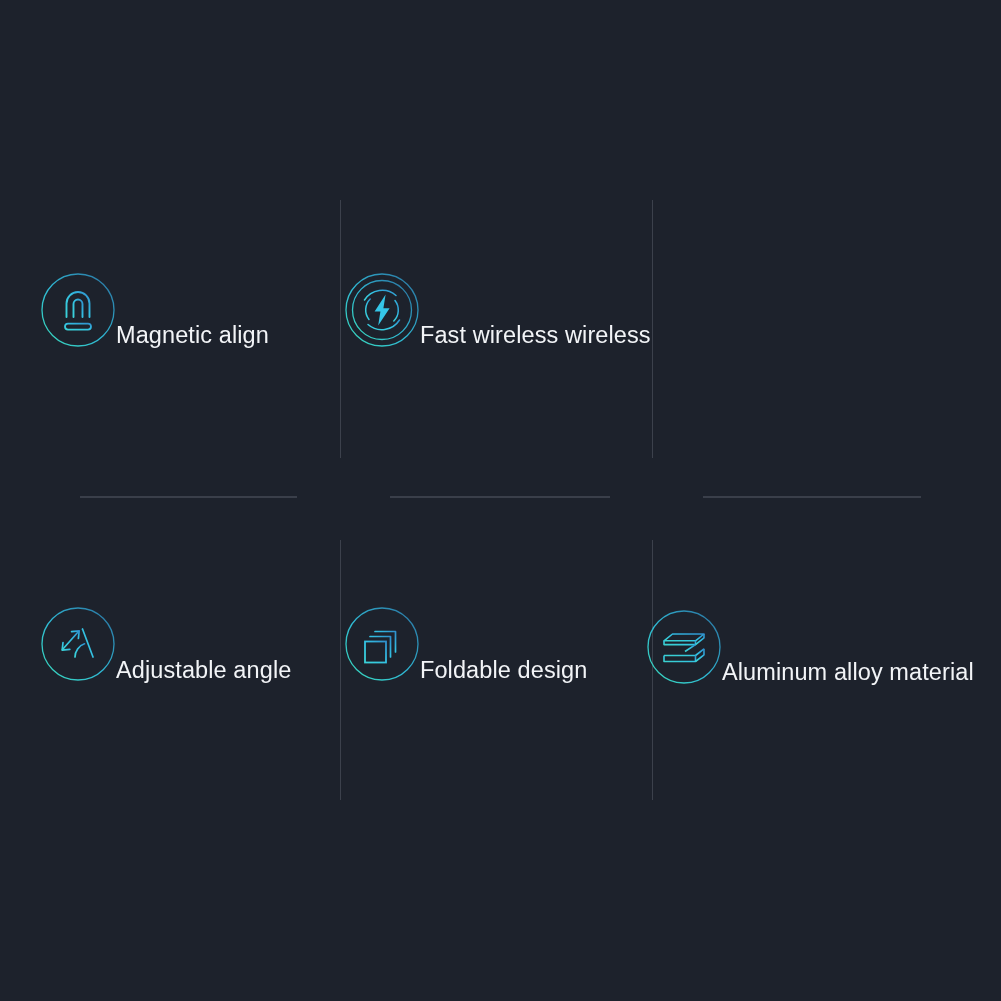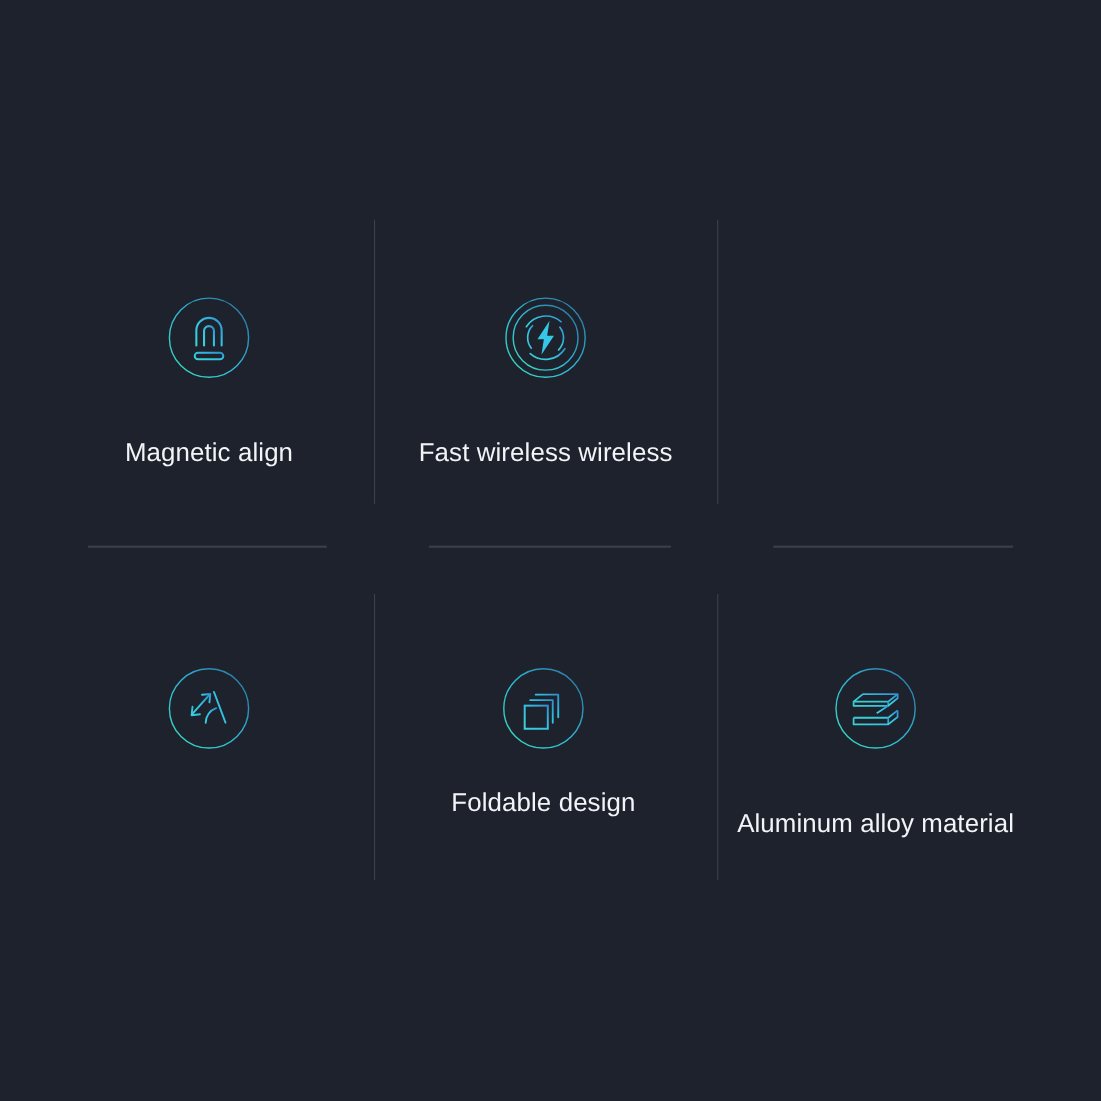--- a/index.html
+++ b/index.html
@@ -20,22 +20,22 @@
     left: 0;
     top: 0;
     width: 1001px;
     height: 1001px;
   }
 
   
   .cell {
     position: absolute;
     display: flex;
-    flex-direction: column;
-    align-items: center;
+    flex-direction: row;
+    align-items: flex-end;
   }
 
   .icon-wrap {
     width: 76px;
     height: 76px;
     display: block;
   }
   .icon-wrap svg { display: block; width: 76px; height: 76px; }
 
   .cell-label {
@@ -139,20 +139,21 @@
         <line x1="22.5" y1="43.5" x2="38.5" y2="25.5" stroke="url(#glyphGrad)" stroke-width="1.7" stroke-linecap="round"></line>
         <path d="M23 36.5 L22.2 44.2 L29.8 43.3" fill="none" stroke="url(#glyphGrad)" stroke-width="1.7" stroke-linecap="round" stroke-linejoin="round"></path>
         <path d="M31.6 25.6 L39.2 24.9 L38.4 32.5" fill="none" stroke="url(#glyphGrad)" stroke-width="1.7" stroke-linecap="round" stroke-linejoin="round"></path>
 
         <line x1="42.5" y1="23" x2="53" y2="51" stroke="url(#glyphGrad)" stroke-width="1.7" stroke-linecap="round"></line>
         <line x1="20.5" y1="51" x2="54.5" y2="51" stroke="url(#glyphGrad)" stroke-width="1.7" stroke-linecap="round"></line>
 
         <path d="M35 51 A14 14 0 0 1 44.5 37.8" fill="none" stroke="url(#glyphGrad)" stroke-width="1.7" stroke-linecap="round"></path>
       </svg>
     </span>
+    <span class="cell-label" style="margin-top:51px;">Adjustable angle</span>
   </div>
 
   <div class="cell" style="left:344px; top:606px; width:300px;">
     <span class="icon-wrap">
       <svg viewBox="0 0 76 76">
         <circle cx="38" cy="38" r="36" fill="none" stroke="url(#ringGrad)" stroke-width="1.3"></circle>
 
         <path d="M31 25.5 L51.5 25.5 L51.5 46" fill="none" stroke="url(#glyphGrad)" stroke-width="1.7" stroke-linecap="round" stroke-linejoin="round"></path>
 
         <path d="M26 30.5 L46.5 30.5 L46.5 51" fill="none" stroke="url(#glyphGrad)" stroke-width="1.7" stroke-linecap="round" stroke-linejoin="round"></path>

